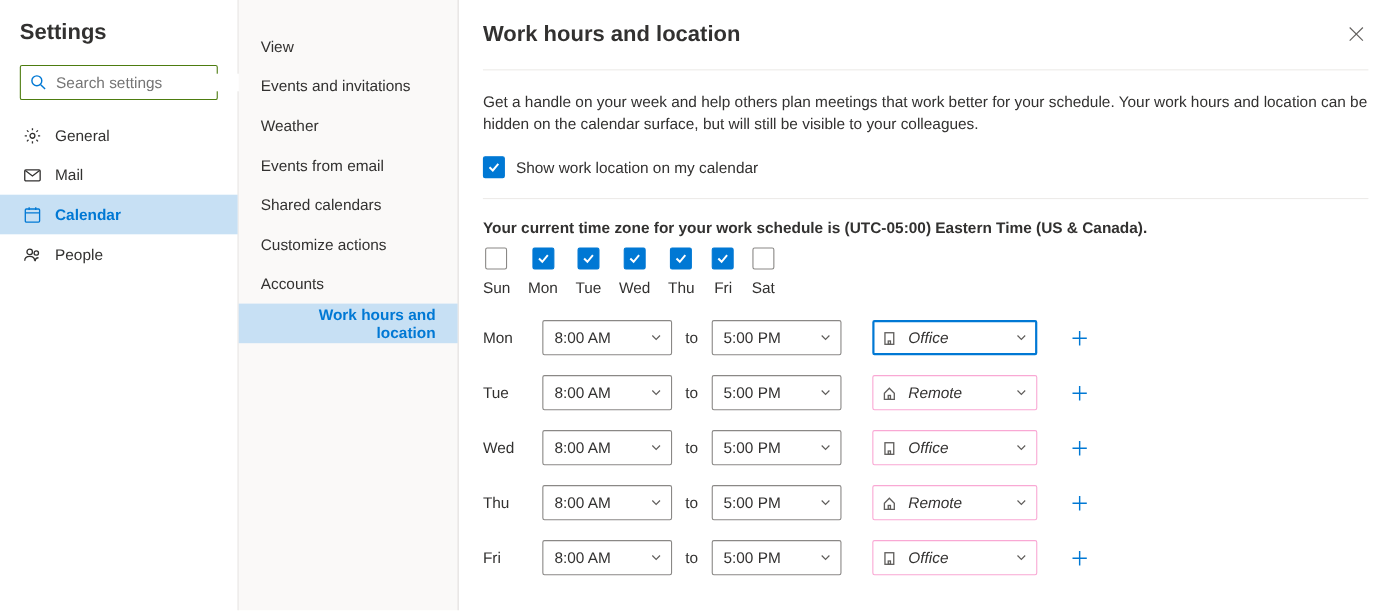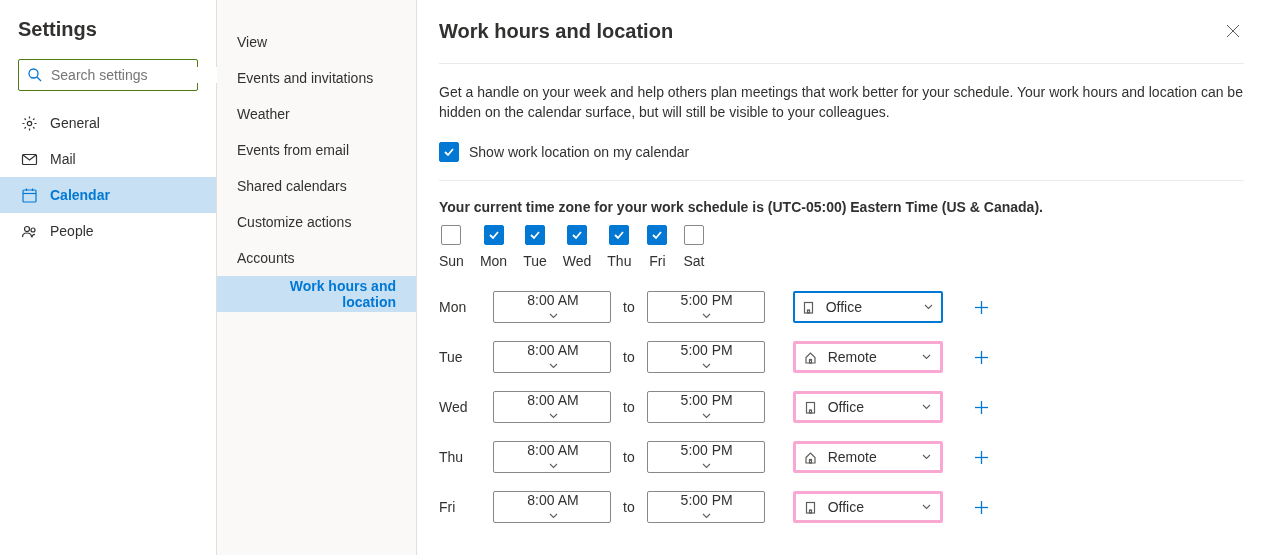--- a/index.html
+++ b/index.html
@@ -170,42 +170,41 @@
     width: 118px;
     height: 32px;
     border: 1px solid #8a8886;
     border-radius: 2px;
     display:flex;
     align-items:center;
     justify-content:space-between;
     padding: 0 8px 0 10px;
     cursor:pointer;
     background:#fff;
-    flex-direction:column;
   }
   .to-label { color:#323130; }
   .loc-dropdown {
     width: 150px;
     height: 32px;
-    border: 3px solid #f9a8d4;
+    border: 1px solid #f9a8d4;
     border-radius: 2px;
     display:flex;
     align-items:center;
     padding: 0 8px 0 8px;
     cursor:pointer;
     gap: 10px;
     background:#fff;
     margin-left: 16px;
   }
   .loc-dropdown.selected {
     border: 2px solid #0078d4;
     padding: 0 7px 0 7px;
   }
   .loc-icon { width:14px; display:flex; color:#605e5c; }
-  .loc-text { flex:1; }
+  .loc-text { flex:1;font-style:italic; }
   .chev { color:#605e5c; }
   .plus-btn {
     width: 30px;
     height: 30px;
     display:flex;
     align-items:center;
     justify-content:center;
     cursor:pointer;
     color:#0078d4;
     margin-left: 12px;

